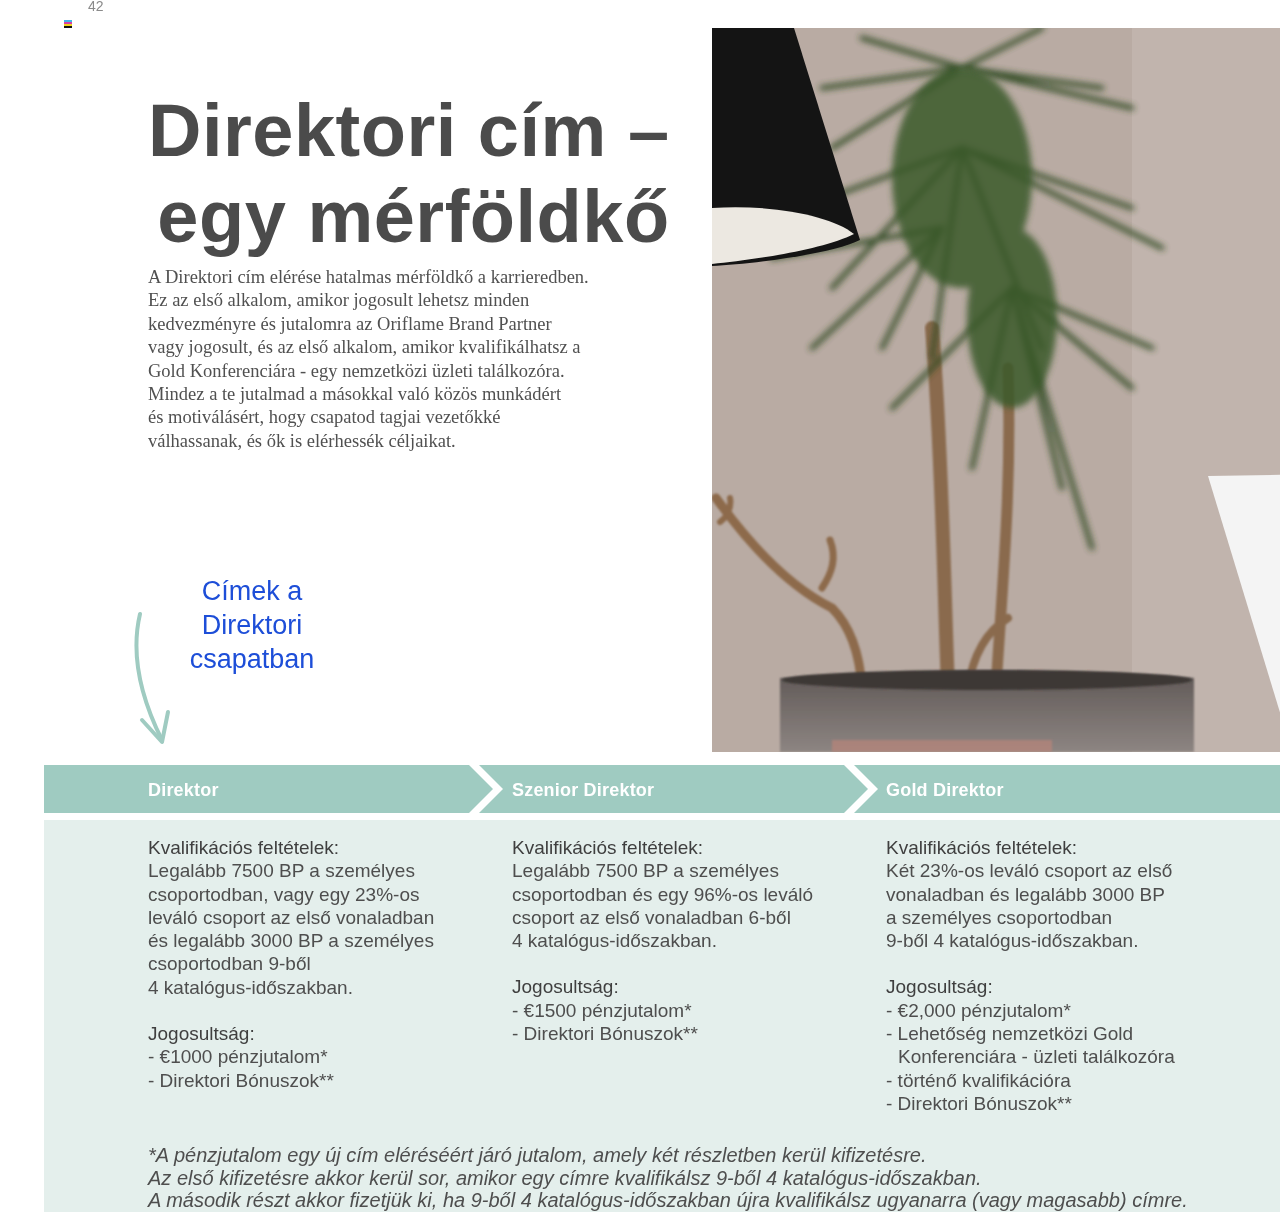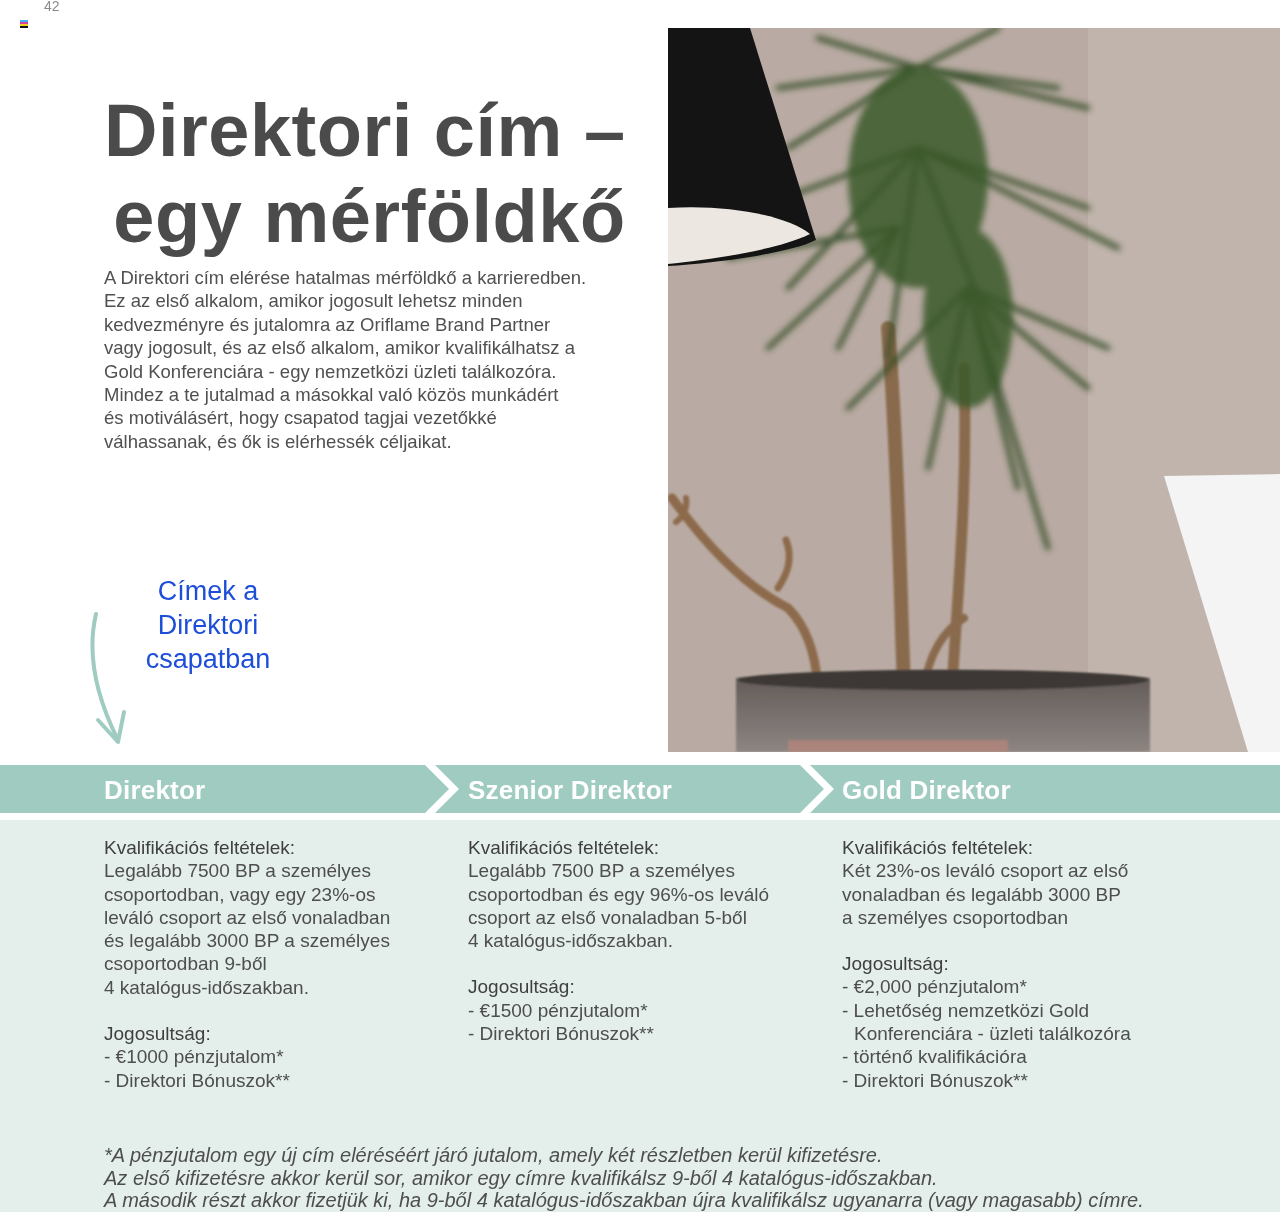--- a/index.html
+++ b/index.html
@@ -4,42 +4,42 @@
   <style>
     * { box-sizing: border-box; margin: 0; padding: 0; }
     html, body {
       width: 1280px;
       height: 1212px;
       background: #ffffff;
       overflow: hidden;
       font-family: "Liberation Sans", "DejaVu Sans", sans-serif;
       color: #4a4a4a;
     }
-    .page { position: relative; width: 1132px; height: 1212px; }
+    .page { position: relative; width: 1132px; height: 1212px; margin-left: 44px; }
 
     .page-number {
       position: absolute; left: 44px; top: -2px;
       font-size: 14px; color: #8a8a8a;
     }
     .color-swatch {
       position: absolute; left: 20px; top: 20px; width: 8px; height: 8px;
       display: flex; flex-direction: column;
     }
     .color-swatch span { display: block; height: 2px; width: 8px; }
 
     .title {
       position: absolute; left: 104px; top: 88px;
       font-size: 74px; line-height: 86px; font-weight: bold;
       color: #4b4b4b; letter-spacing: 0.5px; white-space: pre-line; text-align: right;
     }
     .intro {
       position: absolute; left: 104px; top: 266px; width: 520px;
       font-size: 18.5px; line-height: 23.4px; color: #505050;
     }
-    .intro p { white-space: nowrap; }
+    .intro p { white-space: nowrap; font-family: Liberation Serif, serif; }
 
     .team-titles-label {
       position: absolute; left: 128px; top: 574px; width: 160px;
       text-align: center; font-size: 27px; line-height: 34px; color: #1d4ed8;
     }
     .arrow-icon { position: absolute; left: 84px; top: 608px; width: 50px; height: 140px; }
 
     .photo {
       position: absolute; left: 668px; top: 28px; width: 612px; height: 724px;
       overflow: hidden;
@@ -49,21 +49,21 @@
 
     .banner {
       position: absolute; left: 0; top: 765px; width: 1280px; height: 48px;
       background: #9fcbc1;
     }
     .banner-chevron {
       position: absolute; top: 765px; width: 34px; height: 48px;
     }
     .banner-label {
       position: absolute; top: 765px; height: 48px; line-height: 50px;
-      font-size: 26px; font-weight: bold; color: #ffffff; letter-spacing: 0.2px;
+      font-size: 18px; font-weight: bold; color: #ffffff; letter-spacing: 0.2px;
     }
 
     .panel {
       position: absolute; left: 0; top: 820px; width: 1280px; height: 392px;
       background: #e4efec;
     }
 
     .col {
       position: absolute; top: 836px;
       font-size: 19px; line-height: 23.3px; color: #4e4e4e;
@@ -212,33 +212,34 @@
     <div class="spacer"></div>
     <h3>Jogosultság:</h3>
     <p>- €1000 pénzjutalom*</p>
     <p>- Direktori Bónuszok**</p>
   </div>
 
   <div class="col" style="left:468px">
     <h3>Kvalifikációs feltételek:</h3>
     <p>Legalább 7500 BP a személyes</p>
     <p>csoportodban és egy 96%-os leváló</p>
-    <p>csoport az első vonaladban 5-ből</p>
+    <p>csoport az első vonaladban 6-ből</p>
     <p>4 katalógus-időszakban.</p>
     <div class="spacer"></div>
     <h3>Jogosultság:</h3>
     <p>- €1500 pénzjutalom*</p>
     <p>- Direktori Bónuszok**</p>
   </div>
 
   <div class="col" style="left:842px">
     <h3>Kvalifikációs feltételek:</h3>
     <p>Két 23%-os leváló csoport az első</p>
     <p>vonaladban és legalább 3000 BP</p>
     <p>a személyes csoportodban</p>
+    <p>9-ből 4 katalógus-időszakban.</p>
     <div class="spacer"></div>
     <h3>Jogosultság:</h3>
     <p>- €2,000 pénzjutalom*</p>
     <p>- Lehetőség nemzetközi Gold</p>
     <p class="indent">Konferenciára - üzleti találkozóra</p>
     <p>- történő kvalifikációra</p>
     <p>- Direktori Bónuszok**</p>
   </div>
 
   <div class="footnotes">

